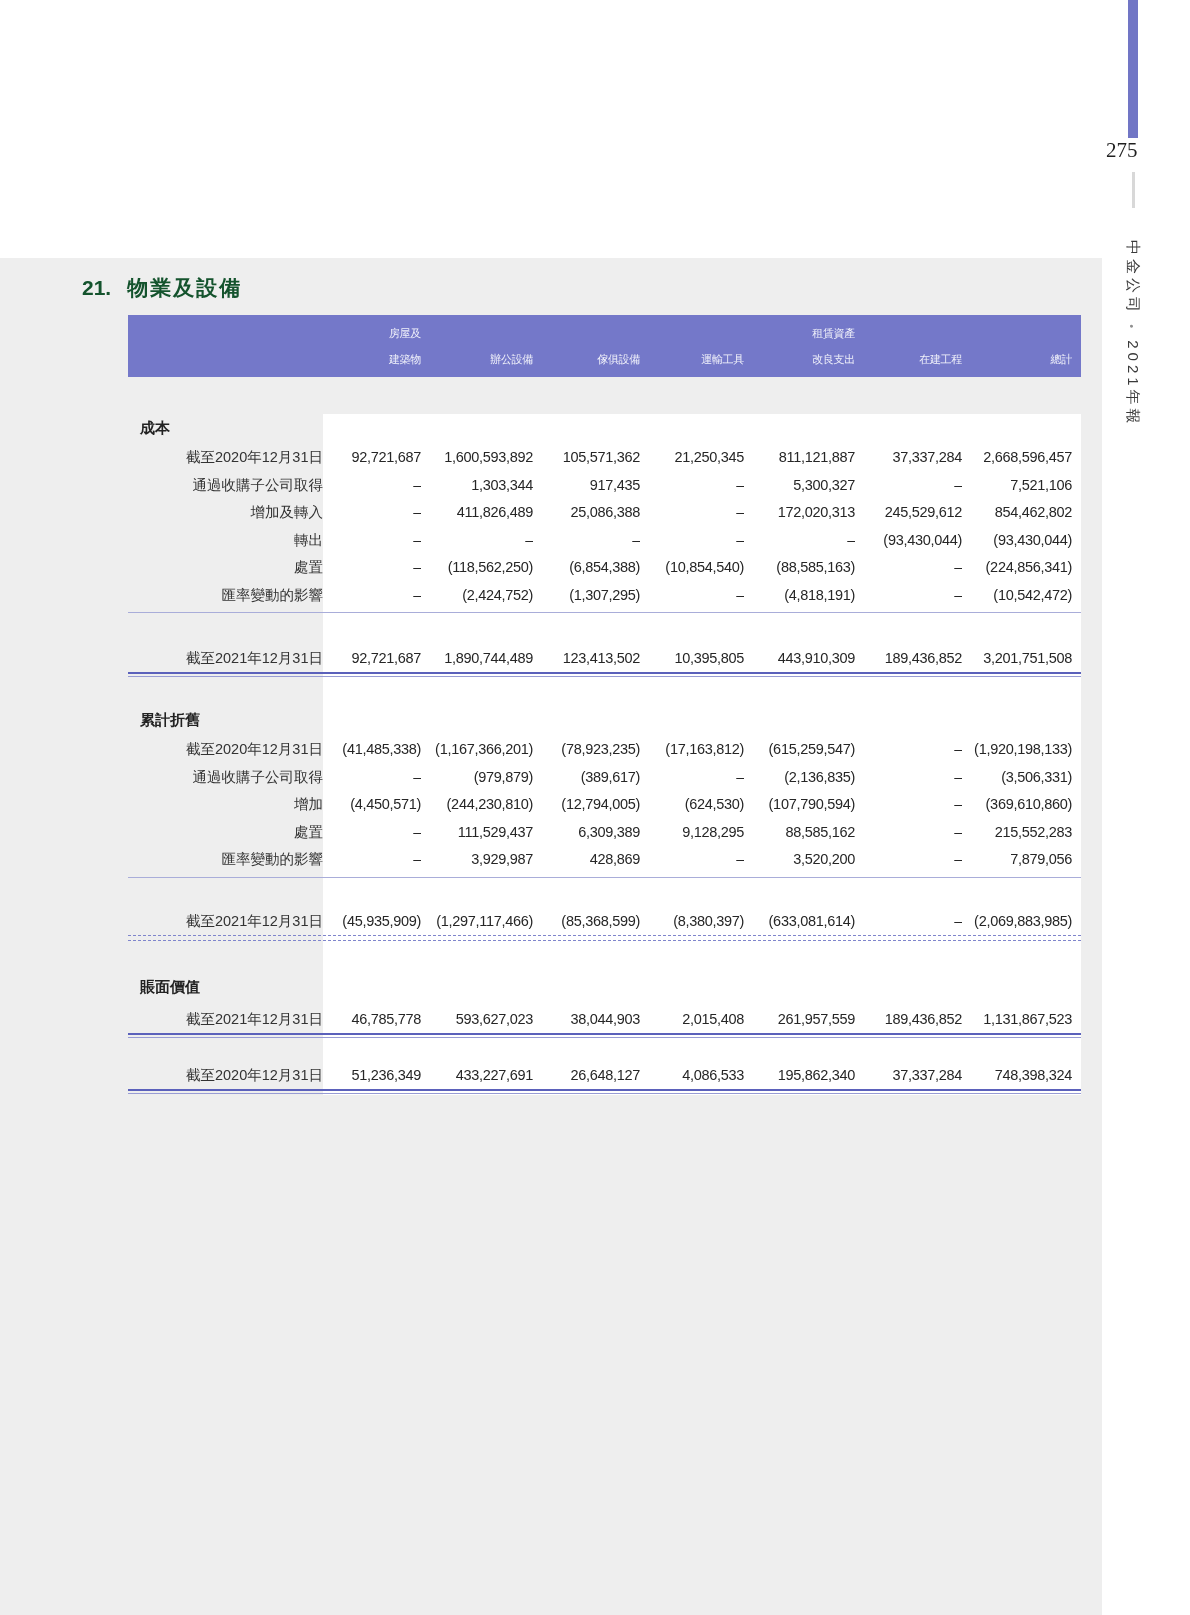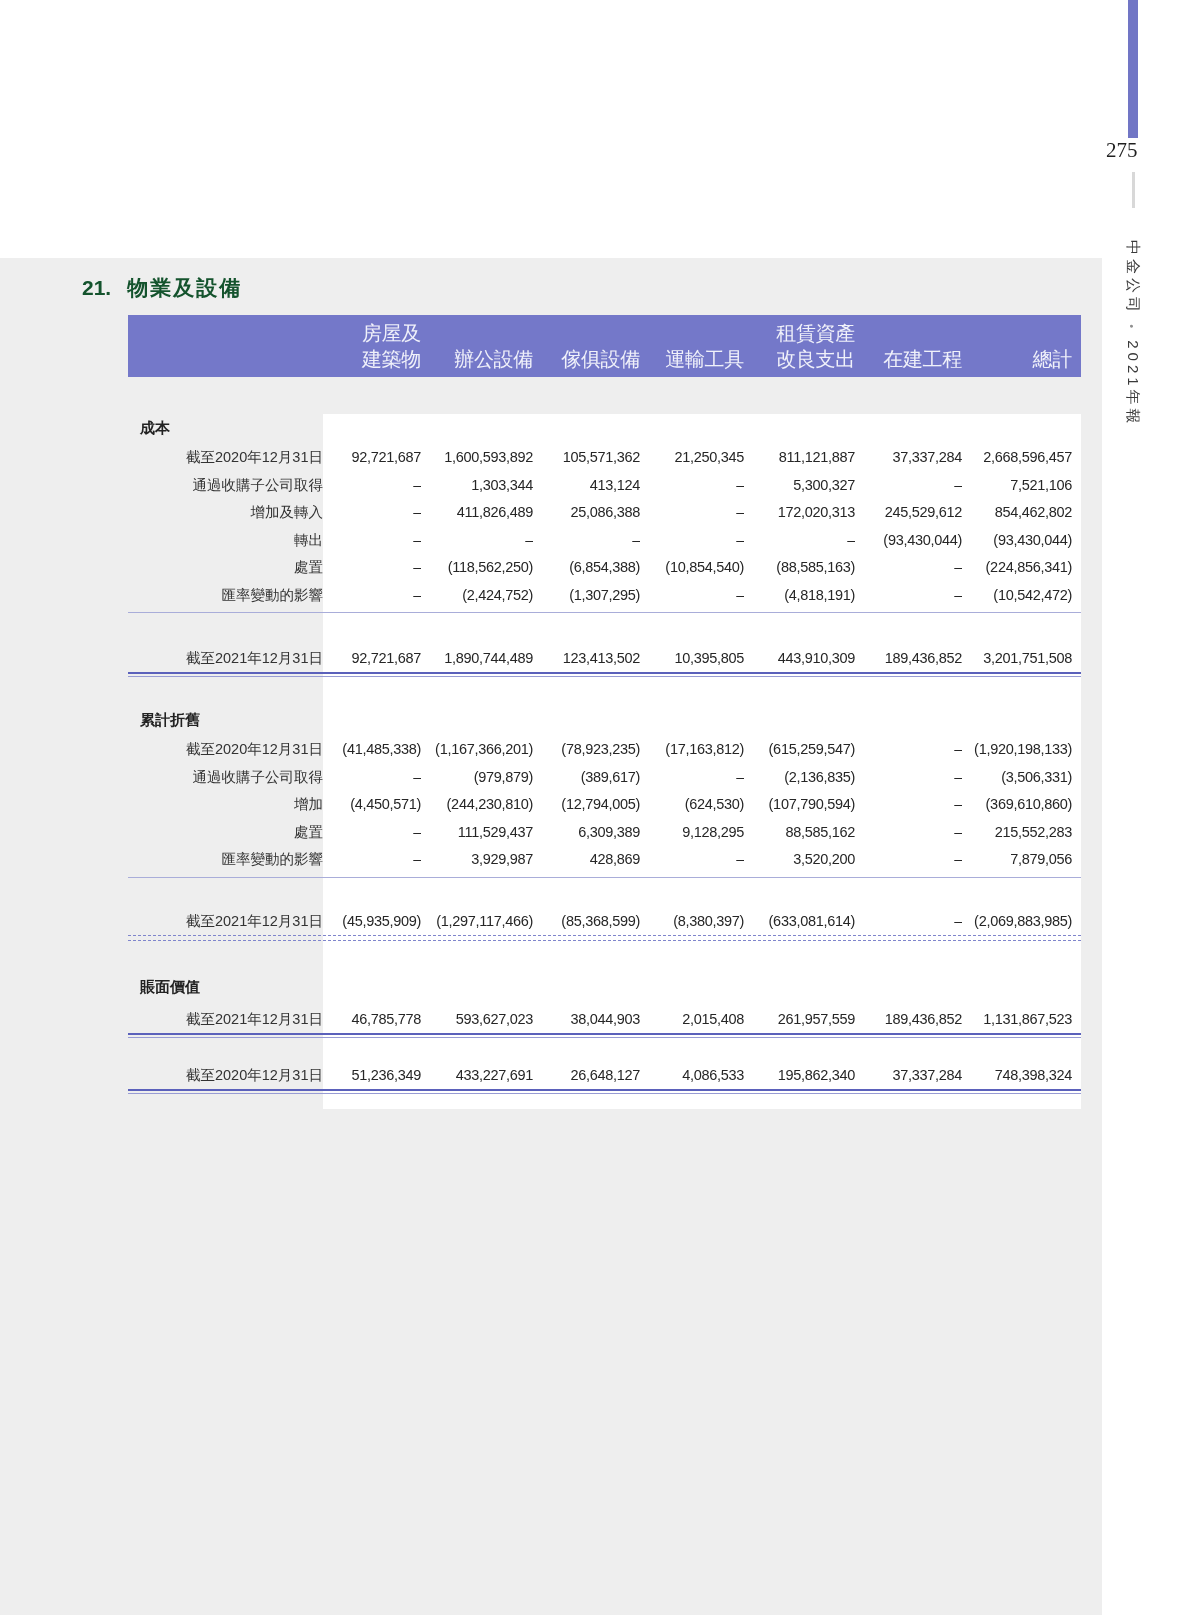--- a/index.html
+++ b/index.html
@@ -29,26 +29,26 @@
   .doc-title{
     position:absolute;left:82px;top:274px;
     font-size:21px;font-weight:bold;color:#14532d;letter-spacing:2px;
   }
   .doc-title .num{letter-spacing:0;margin-right:16px;}
   
   .table-wrap{position:absolute;left:128px;top:315px;width:953px;}
   .thead{
     height:62px;background:#7478c9;color:#f0f1fa;
     display:flex;flex-direction:column;justify-content:flex-end;
-    padding-bottom:5px;box-sizing:border-box;font-size:20px;
+    padding-bottom:5px;box-sizing:border-box;font-size:11px;
   }
   .hline{display:flex;height:26px;line-height:26px;}
   .tbody{
     background:linear-gradient(to right, rgba(0,0,0,0) 195px, #ffffff 195px);
-    padding-bottom:15px;
+    padding-bottom:1px;
   }
   .row{display:flex;height:28px;line-height:28px;font-size:14.5px;color:#262626;}
   .rows-block .row{height:27.5px;line-height:27.5px;}
   .cell{box-sizing:border-box;overflow:hidden;white-space:nowrap;}
   .c0{width:195px;text-align:left;color:#333333;}
   .c1{width:98px;}  .c2{width:112px;} .c3{width:107px;} .c4{width:104px;}
   .c5{width:111px;} .c6{width:107px;} .c7{width:119px;padding-right:9px;}
   .num{text-align:right;letter-spacing:-0.3px;}
   .row .c0{padding-left:29px;text-align:right;}
   .sec-head{height:28px;line-height:28px;font-size:15px;font-weight:bold;
@@ -111,21 +111,21 @@
           <div class="cell c3 num">105,571,362</div>
           <div class="cell c4 num">21,250,345</div>
           <div class="cell c5 num">811,121,887</div>
           <div class="cell c6 num">37,337,284</div>
           <div class="cell c7 num">2,668,596,457</div>
         </div>
         <div class="row">
           <div class="cell c0">通過收購子公司取得</div>
           <div class="cell c1 num">–</div>
           <div class="cell c2 num">1,303,344</div>
-          <div class="cell c3 num">413,124</div>
+          <div class="cell c3 num">917,435</div>
           <div class="cell c4 num">–</div>
           <div class="cell c5 num">5,300,327</div>
           <div class="cell c6 num">–</div>
           <div class="cell c7 num">7,521,106</div>
         </div>
         <div class="row">
           <div class="cell c0">增加及轉入</div>
           <div class="cell c1 num">–</div>
           <div class="cell c2 num">411,826,489</div>
           <div class="cell c3 num">25,086,388</div>

